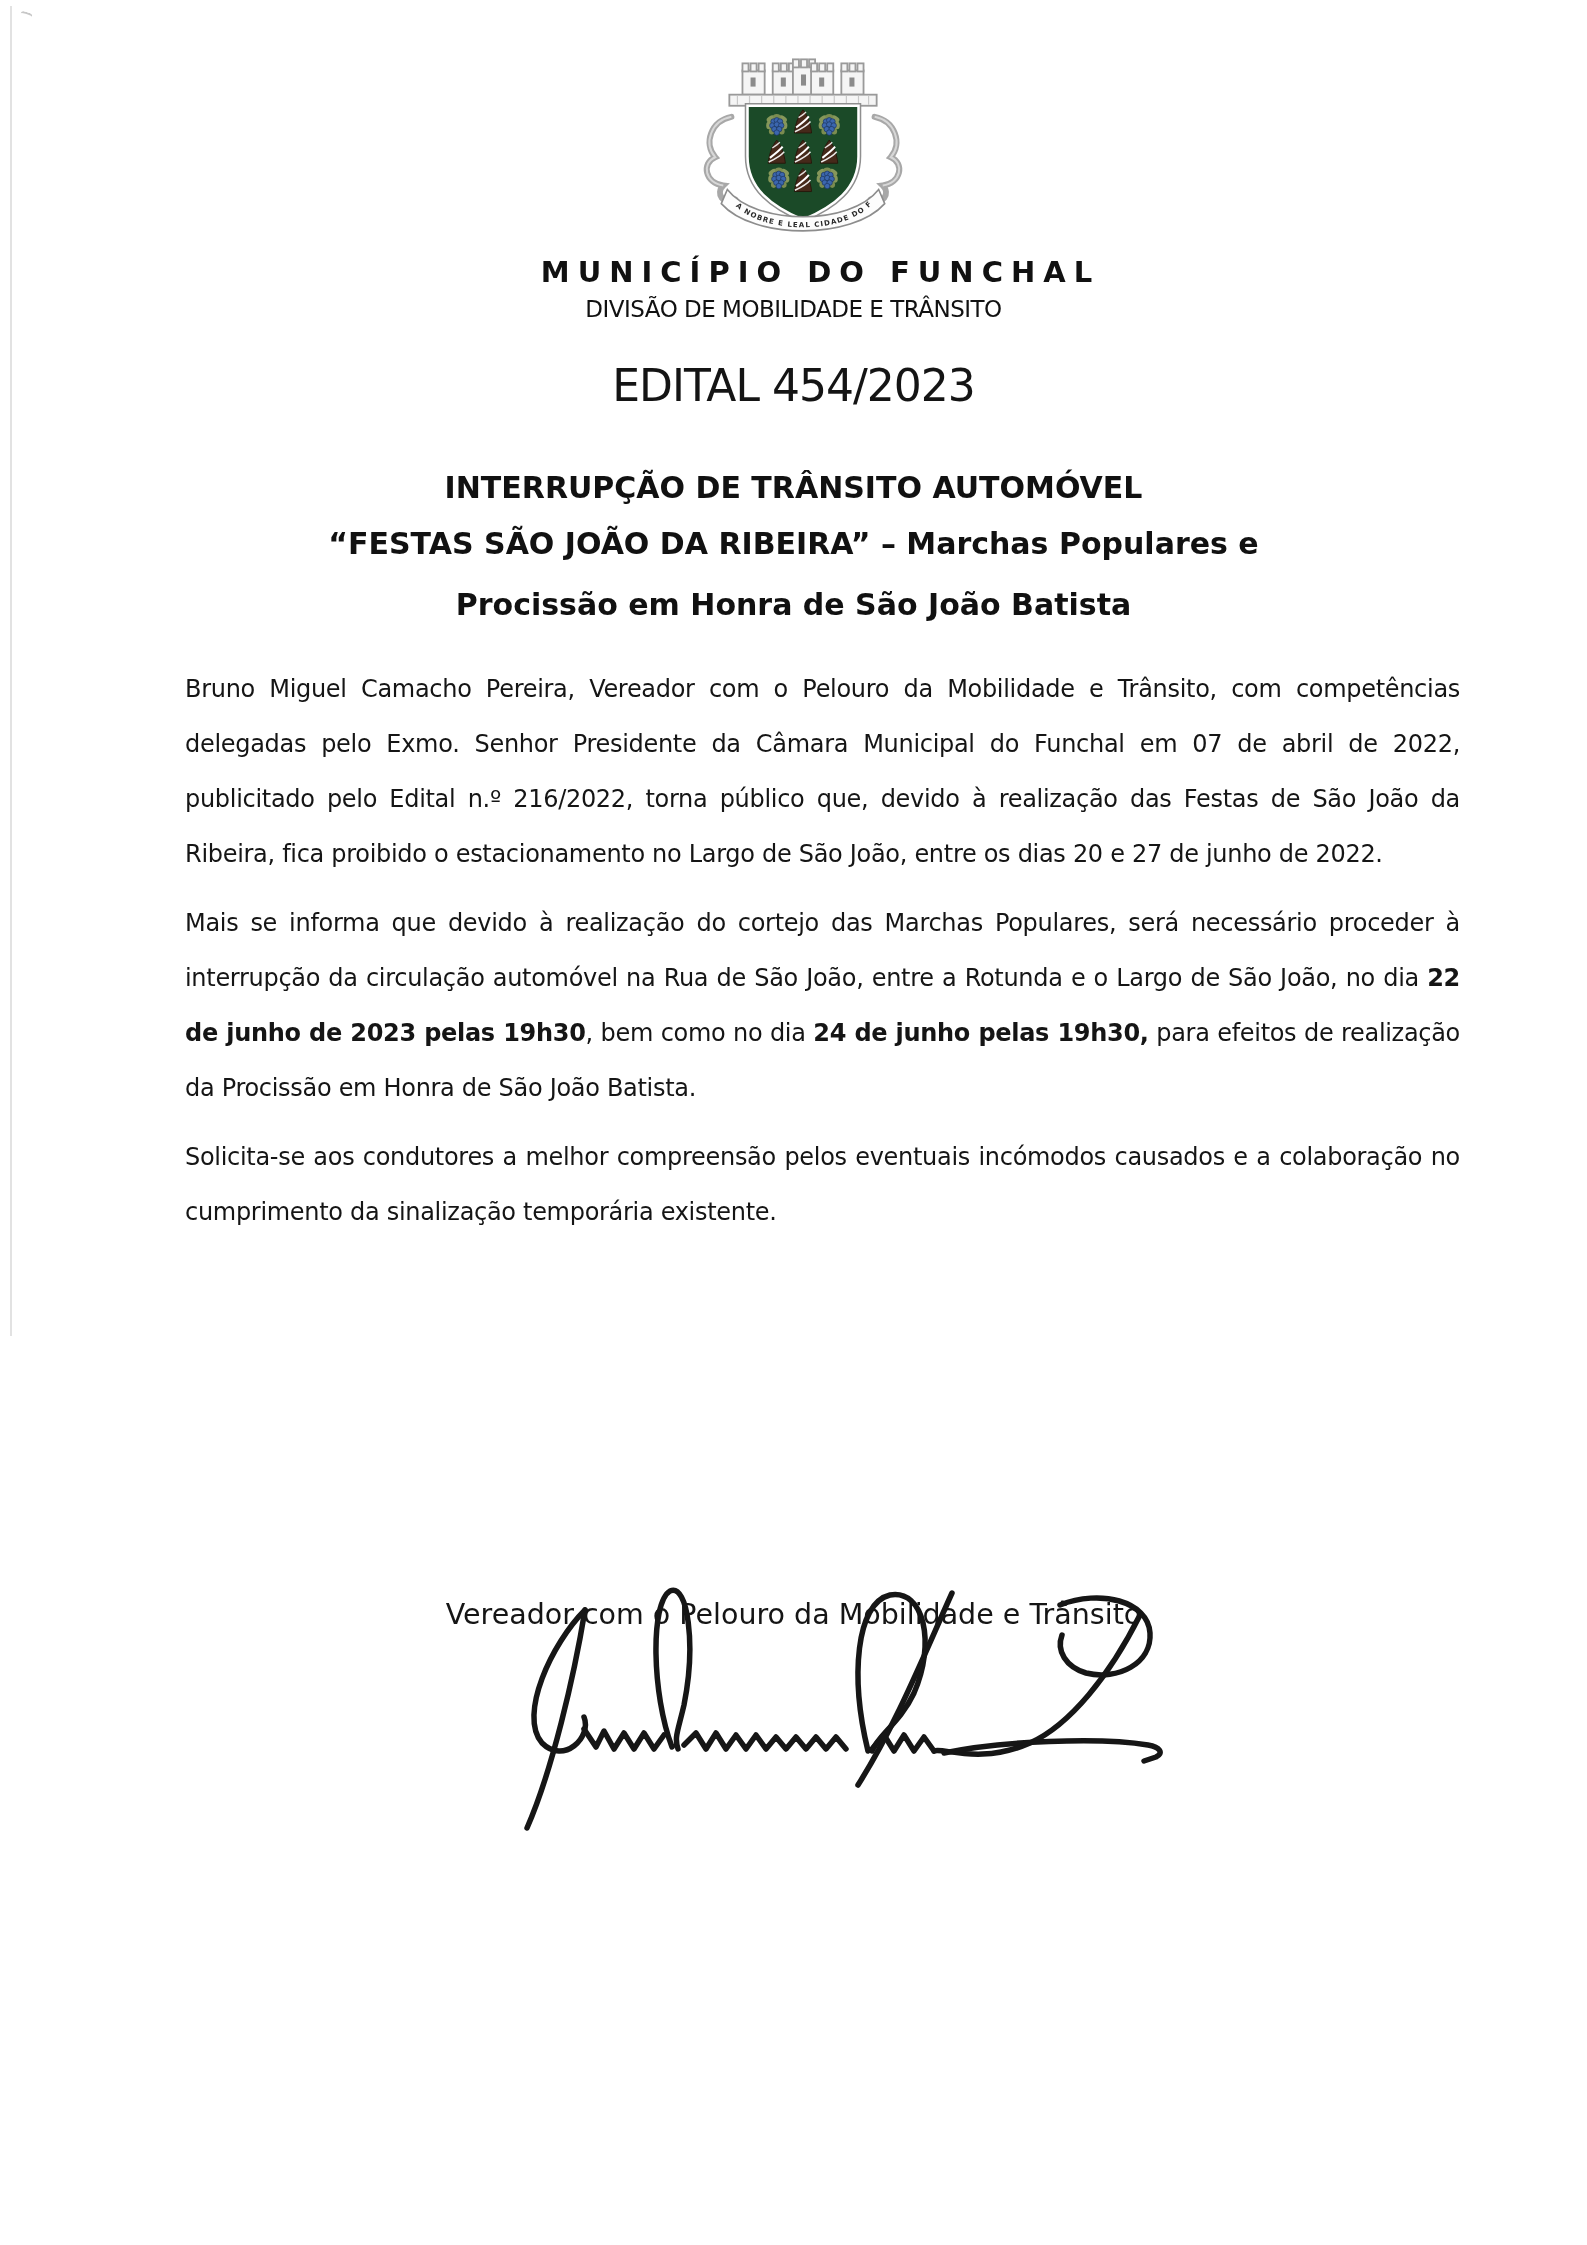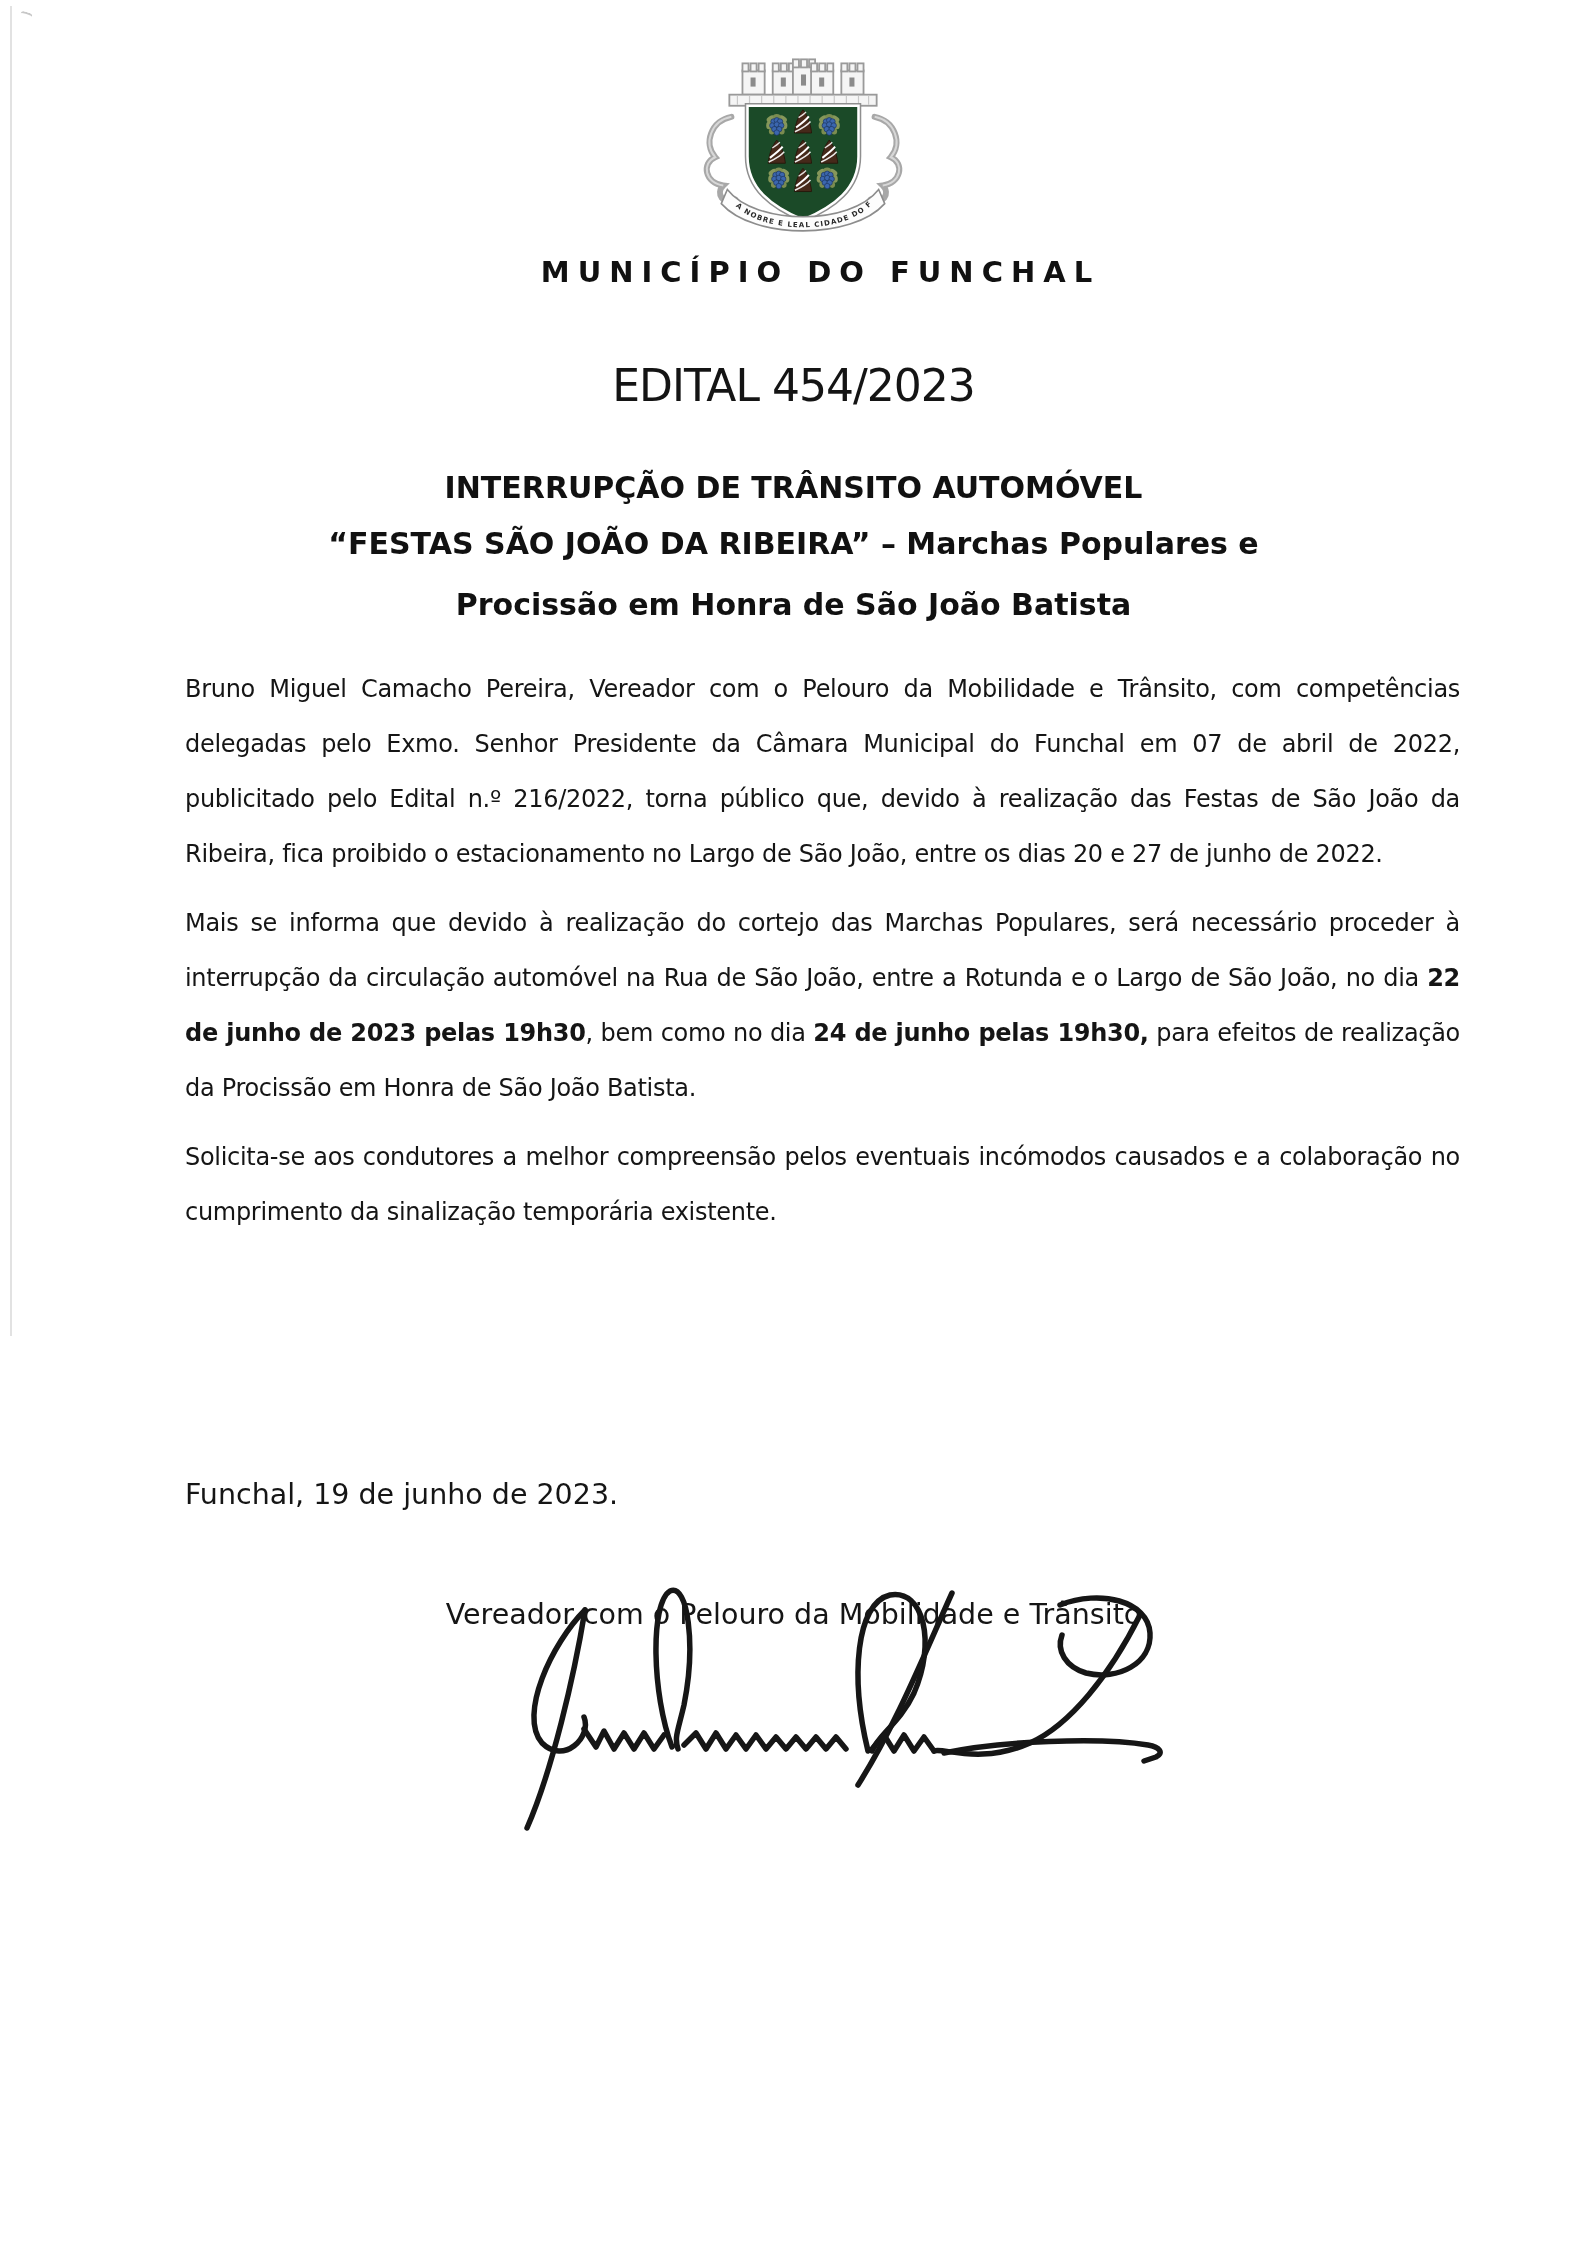--- a/index.html
+++ b/index.html
@@ -168,36 +168,36 @@
 
     <g>
       <path d="M30,168 C58,204 152,204 180,168 L186,182 C154,218 56,218 24,182 Z" fill="#fdfdfd" stroke="#8d8d8d" stroke-width="1.6"></path>
       <text font-size="7" letter-spacing="1.1" fill="#2b2b2b" font-weight="bold">
         <textPath href="#mottoPath" startOffset="4%">A NOBRE E LEAL CIDADE DO FUNCHAL</textPath>
       </text>
     </g>
   </svg>
 
   <div class="muni-name">MUNICÍPIO DO FUNCHAL</div>
+  <div class="division">DIVISÃO DE MOBILIDADE E TRÂNSITO</div>
 
   <div class="edital-title">EDITAL 454/2023</div>
 
   <div class="subject">
     <p class="s1">INTERRUPÇÃO DE TRÂNSITO AUTOMÓVEL</p>
     <p class="s2">“FESTAS SÃO JOÃO DA RIBEIRA” – Marchas Populares e</p>
     <p class="s2">Procissão em Honra de São João Batista</p>
   </div>
 
   <div class="doc-body">
       <p><span>Bruno Miguel Camacho Pereira, Vereador com o Pelouro da Mobilidade e Trânsito, com competências delegadas pelo Exmo. Senhor Presidente da Câmara Municipal do Funchal em 07 de abril de 2022, publicitado pelo Edital n.º 216/2022, torna público que, devido à realização das Festas de São João da Ribeira, fica proibido o estacionamento no Largo de São João, entre os dias 20 e 27 de junho de 2022.</span></p>
       <p><span>Mais se informa que devido à realização do cortejo das Marchas Populares, será necessário proceder à interrupção da circulação automóvel na Rua de São João, entre a Rotunda e o Largo de São João, no dia </span><strong>22 de junho de 2023 pelas 19h30</strong><span>, bem como no dia </span><strong>24 de junho pelas 19h30,</strong><span> para efeitos de realização da Procissão em Honra de São João Batista.</span></p>
       <p><span>Solicita-se aos condutores a melhor compreensão pelos eventuais incómodos causados e a colaboração no cumprimento da sinalização temporária existente.</span></p>
     </div>
 
-  <div class="date-line">Funchal, 19 de junho de 2023.</div>
 
   <div class="sig-role">Vereador com o Pelouro da Mobilidade e Trânsito</div>
 
   <svg class="sig-svg" width="700" height="260" viewBox="0 0 700 260">
     <g fill="none" stroke="#161616" stroke-width="5.5" stroke-linecap="round" stroke-linejoin="round">
 
       <path d="M85,25 C74,92 52,186 27,243"></path>
 
       <path d="M85,25 C52,58 18,130 42,158 C64,180 92,152 84,132"></path>
 

